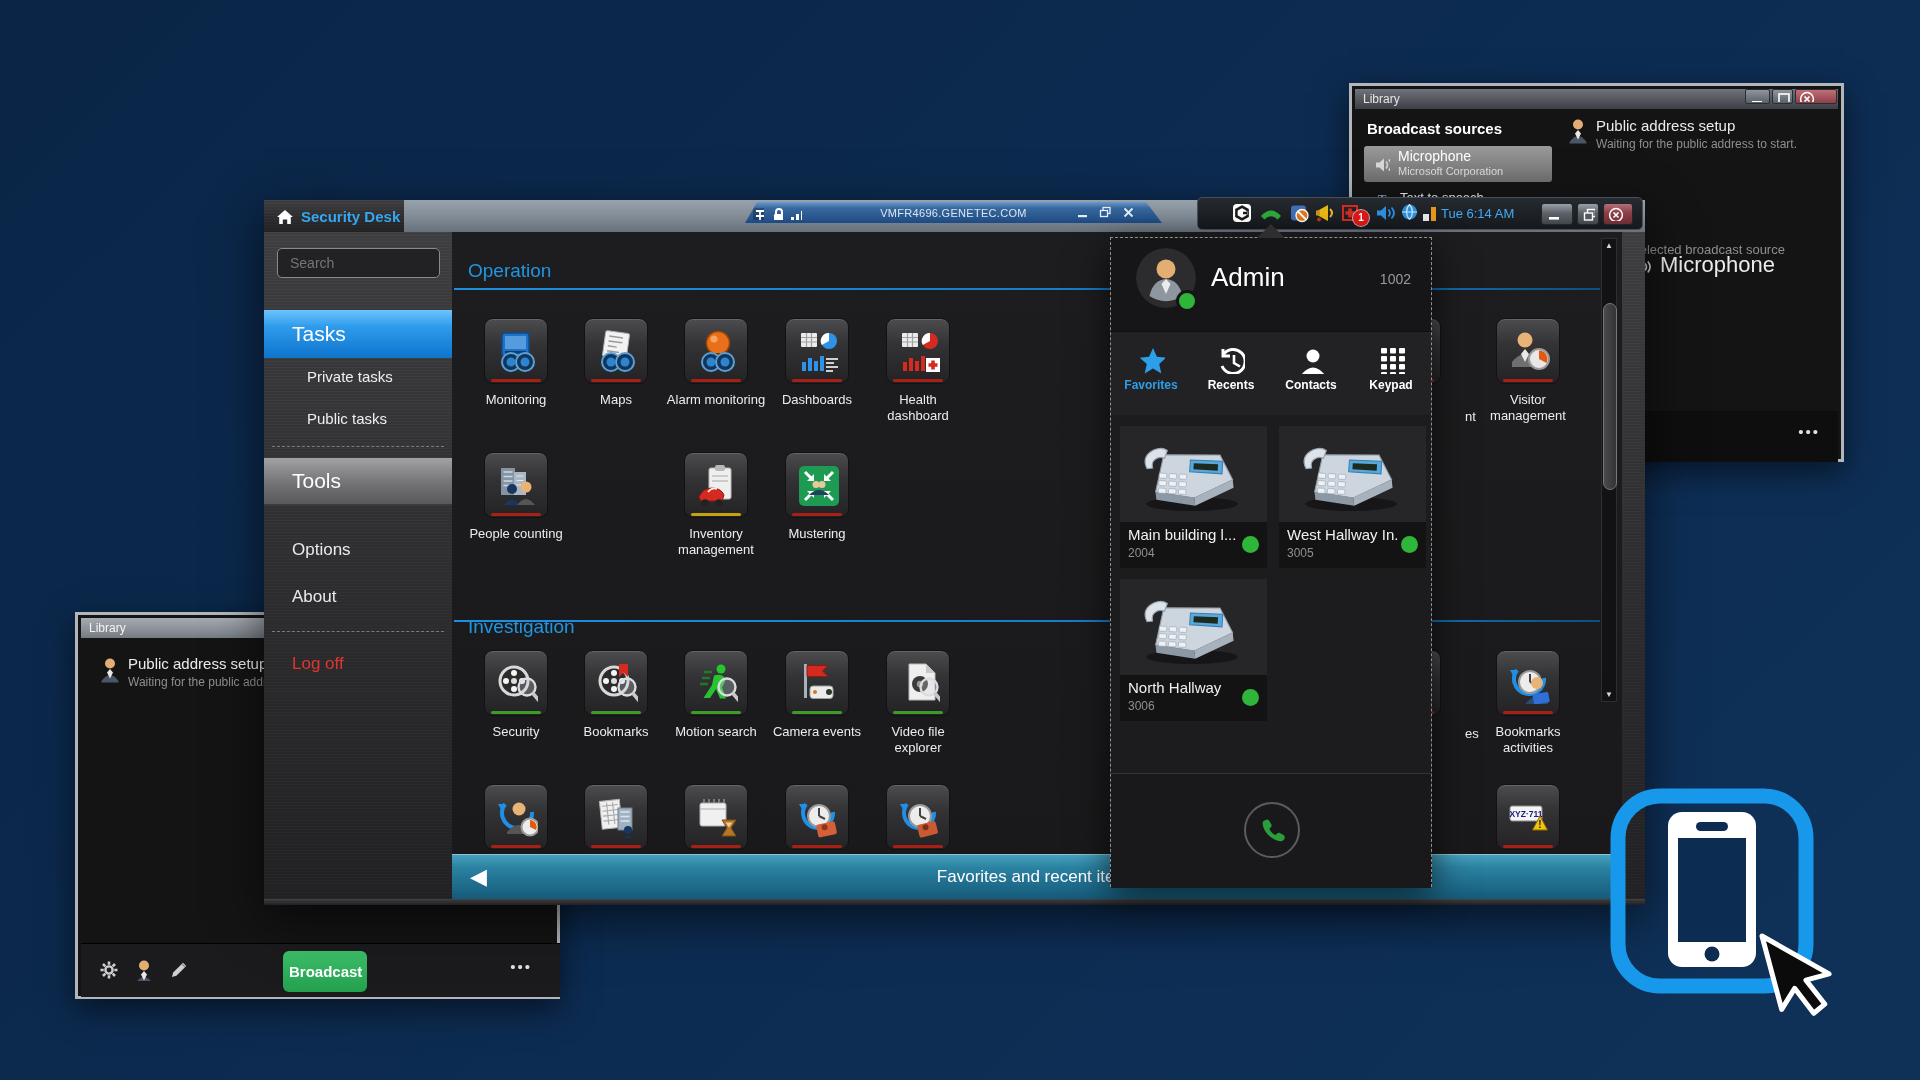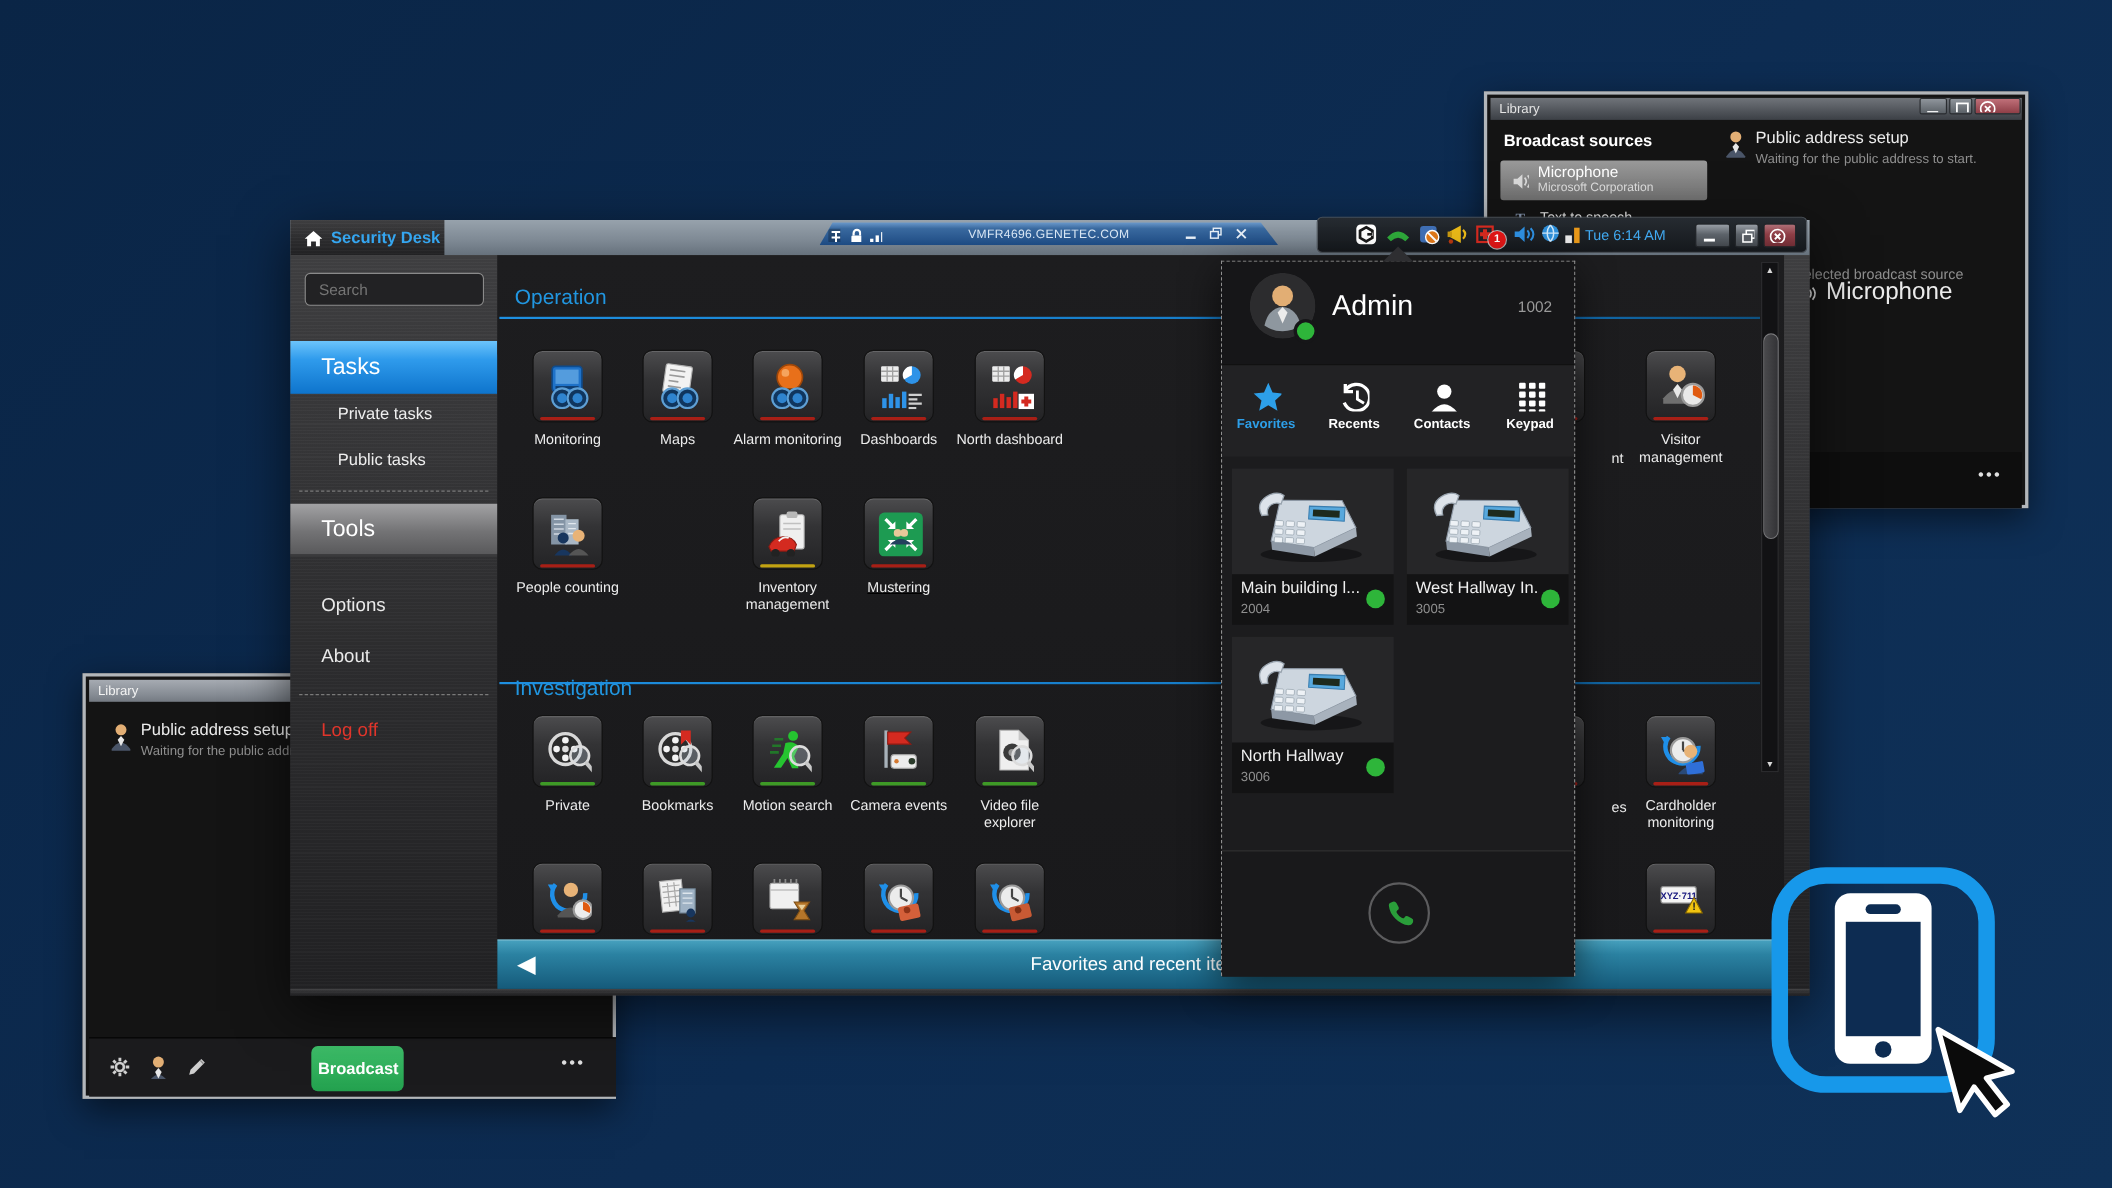--- a/index.html
+++ b/index.html
@@ -369,21 +369,21 @@
                 <path d="M34 13 L34 5 A8 8 0 0 0 26.8 17 Z" fill="#fff"></path>
                 <rect x="7" y="34" width="4" height="9" fill="#d42a20"></rect>
                 <rect x="13" y="30" width="4" height="13" fill="#d42a20"></rect>
                 <rect x="19" y="33" width="4" height="10" fill="#d42a20"></rect>
                 <rect x="25" y="28" width="4" height="15" fill="#d42a20"></rect>
                 <rect x="30" y="30" width="14" height="14" fill="#fff"></rect>
                 <path d="M37 32.5 v9 M32.5 37 h9" stroke="#d42a20" stroke-width="3.6"></path>
               </svg>
             </div>
           </div>
-        <div class="tlabel">North dashboard</div>
+        <div class="tlabel">Health dashboard</div>
         </div>
       <div class="abs task" style="left:907px;top:86px;">
         <div class="tbox" data-accent="red"></div>
         </div>
       <div class="abs partial-lb" style="left:978px;top:177px;">nt</div>
       <div class="abs task" style="left:1026px;top:86px;">
         <div class="tbox" data-accent="red">
             <div class="ti ic">
               <svg viewBox="0 0 0 0 48 48" xmlns="http://www.w3.org/2000/svg">
                 <circle cx="19" cy="12" r="7.5" fill="#e8b377"></circle>
@@ -464,21 +464,21 @@
                 <circle cx="20" cy="21" r="3" fill="#ddd"></circle>
                 <circle cx="20" cy="13" r="3" fill="#f4f4f4"></circle>
                 <circle cx="20" cy="29" r="3" fill="#f4f4f4"></circle>
                 <circle cx="12" cy="21" r="3" fill="#f4f4f4"></circle>
                 <circle cx="28" cy="21" r="3" fill="#f4f4f4"></circle>
                 <circle cx="33" cy="27" r="8.5" fill="rgba(200,215,230,.28)" stroke="#dcdcdc" stroke-width="2.4"></circle>
                 <path d="M39.5 34 L45 40.5" stroke="#c8c8c8" stroke-width="3.6" stroke-linecap="round"></path>
               </svg>
             </div>
           </div>
-        <div class="tlabel">Private</div>
+        <div class="tlabel">Security</div>
         </div>
       <div class="abs task" style="left:114px;top:418px;">
         <div class="tbox" data-accent="green">
             <div class="ti ic">
               <svg viewBox="0 0 0 0 48 48" xmlns="http://www.w3.org/2000/svg">
                 <circle cx="20" cy="21" r="14" fill="#2b2b2b" stroke="#d8d8d8" stroke-width="3"></circle>
                 <circle cx="20" cy="21" r="3" fill="#ddd"></circle>
                 <circle cx="20" cy="13" r="3" fill="#f4f4f4"></circle>
                 <circle cx="20" cy="29" r="3" fill="#f4f4f4"></circle>
                 <circle cx="12" cy="21" r="3" fill="#f4f4f4"></circle>
@@ -545,21 +545,21 @@
                 <path d="M11 10 A15 15 0 1 0 38 18" fill="none" stroke="#1f8fe8" stroke-width="4"></path>
                 <path d="M11 10 l-7 0 l4 7 z" fill="#1f8fe8"></path>
                 <circle cx="24" cy="22" r="11" fill="#ececec" stroke="#9a9a9a" stroke-width="2"></circle>
                 <path d="M24 22 L24 14 M24 22 L30 25" stroke="#444" stroke-width="2"></path>
                 <circle cx="31" cy="23" r="6" fill="#e8b377"></circle>
                 <path d="M20 43 q11 -13 22 0 v1 h-22 z" fill="#2a4a78"></path>
                 <rect x="27" y="33" width="16" height="10.5" rx="1.5" fill="#2f6fd8" transform="rotate(-10 35 38)"></rect>
               </svg>
             </div>
           </div>
-        <div class="tlabel">Cardholder monitoring</div>
+        <div class="tlabel">Bookmarks activities</div>
         </div>
 
       <div class="abs task" style="left:14px;top:552px;">
         <div class="tbox" data-accent="red">
             <div class="ti ic">
               <svg viewBox="0 0 0 0 48 48" xmlns="http://www.w3.org/2000/svg">
                 <path d="M11 10 A15 15 0 1 0 38 18" fill="none" stroke="#1f8fe8" stroke-width="4"></path>
                 <path d="M11 10 l-7 0 l4 7 z" fill="#1f8fe8"></path>
                 <circle cx="25" cy="15" r="6.5" fill="#e8b377"></circle>
                 <path d="M13 38 q12 -14 24 0 v2 h-24 z" fill="#555"></path>

